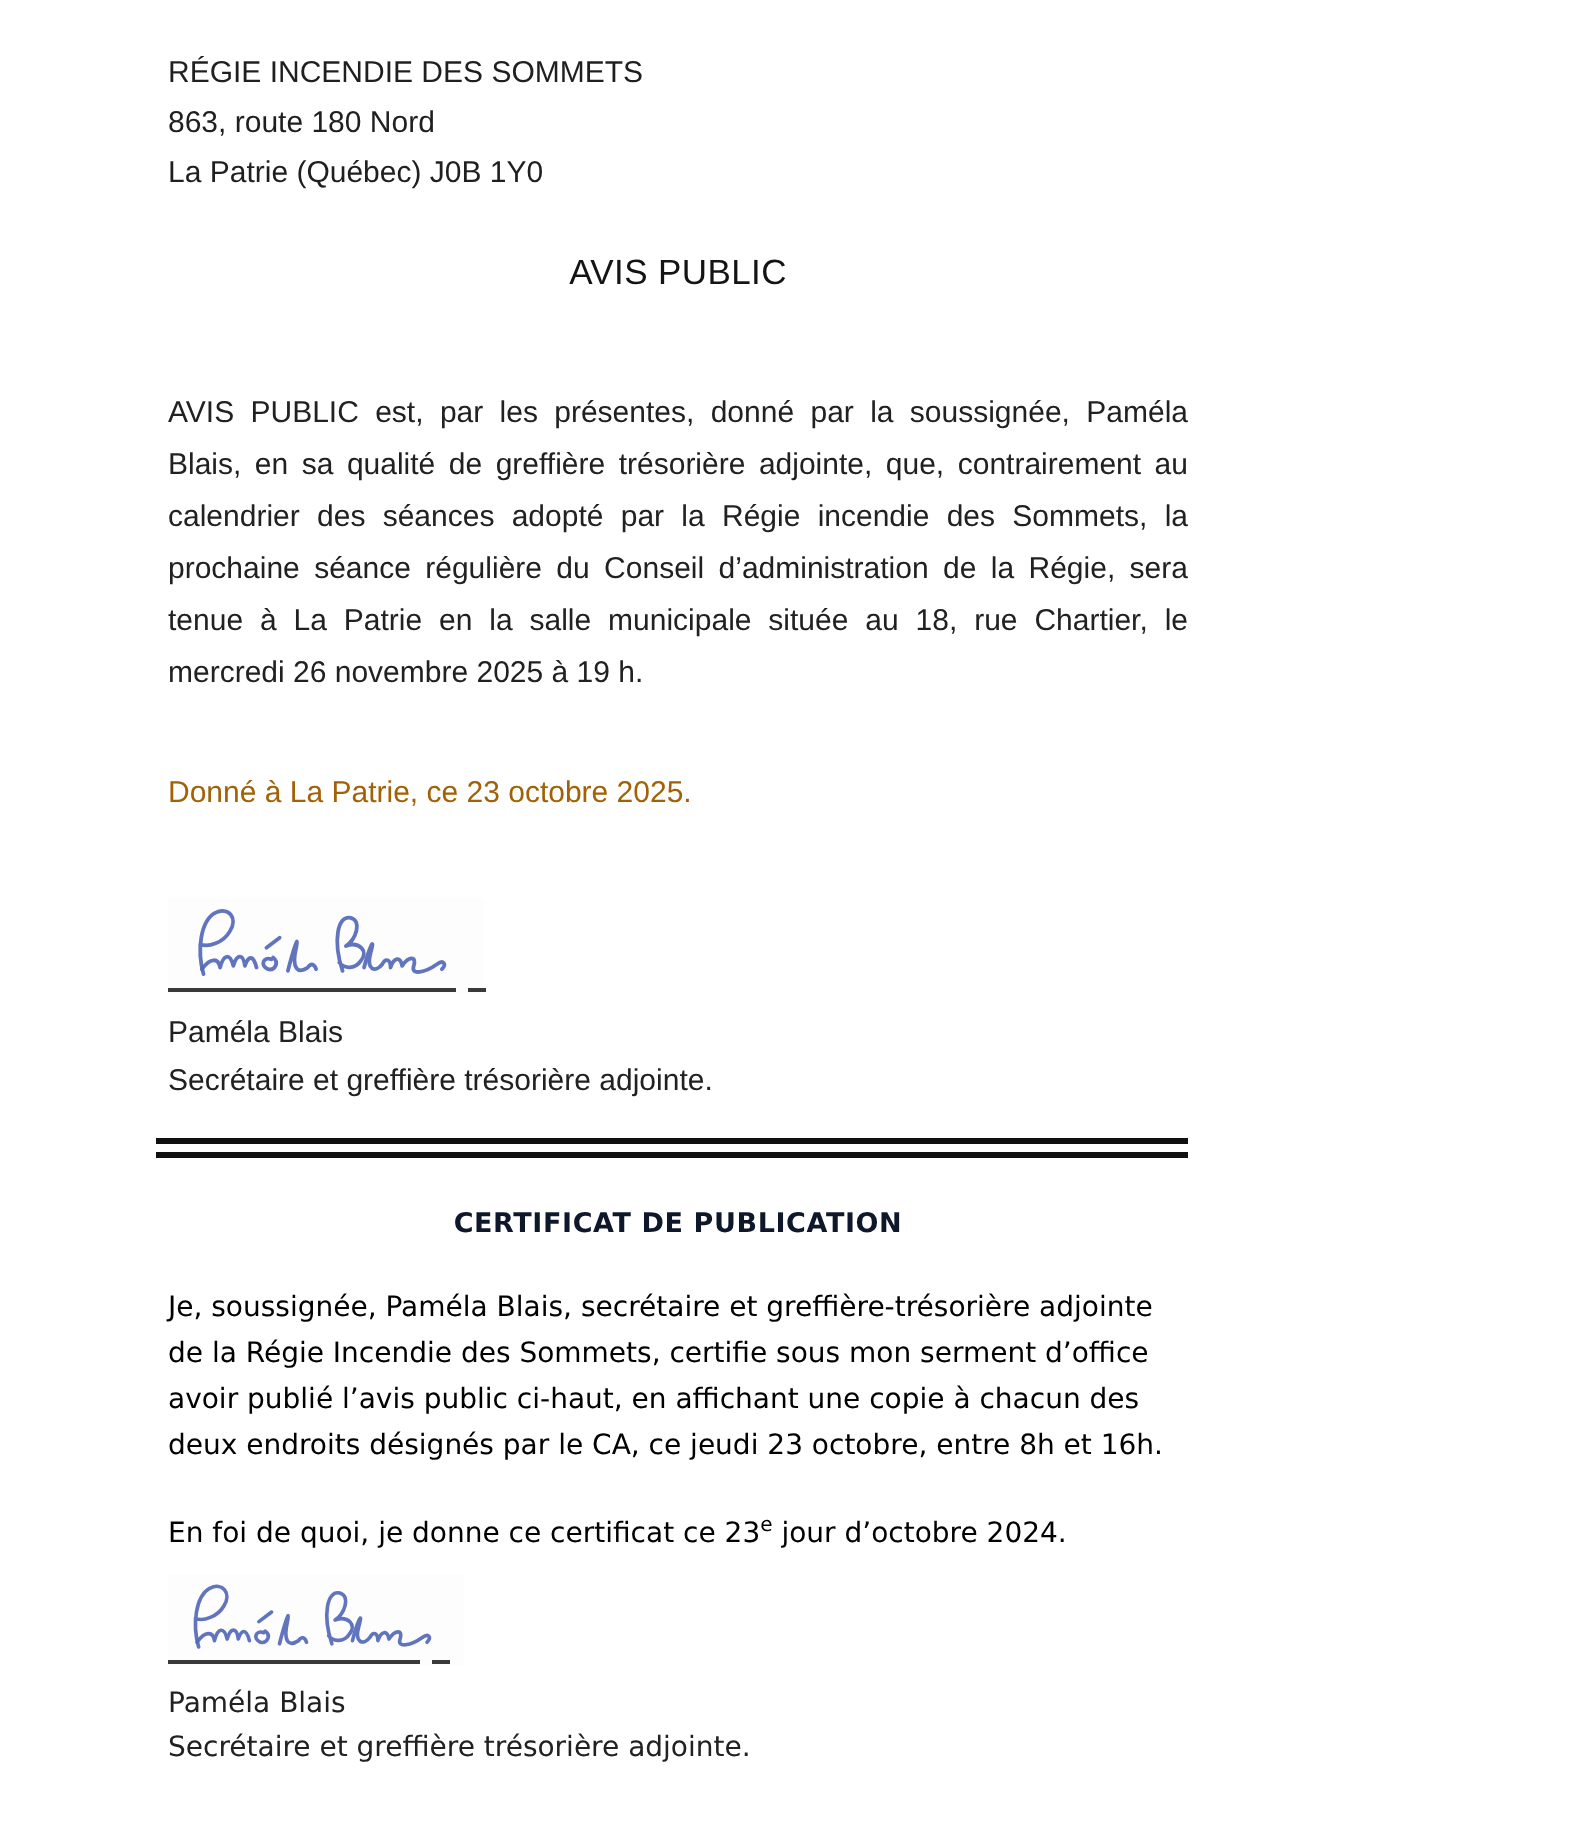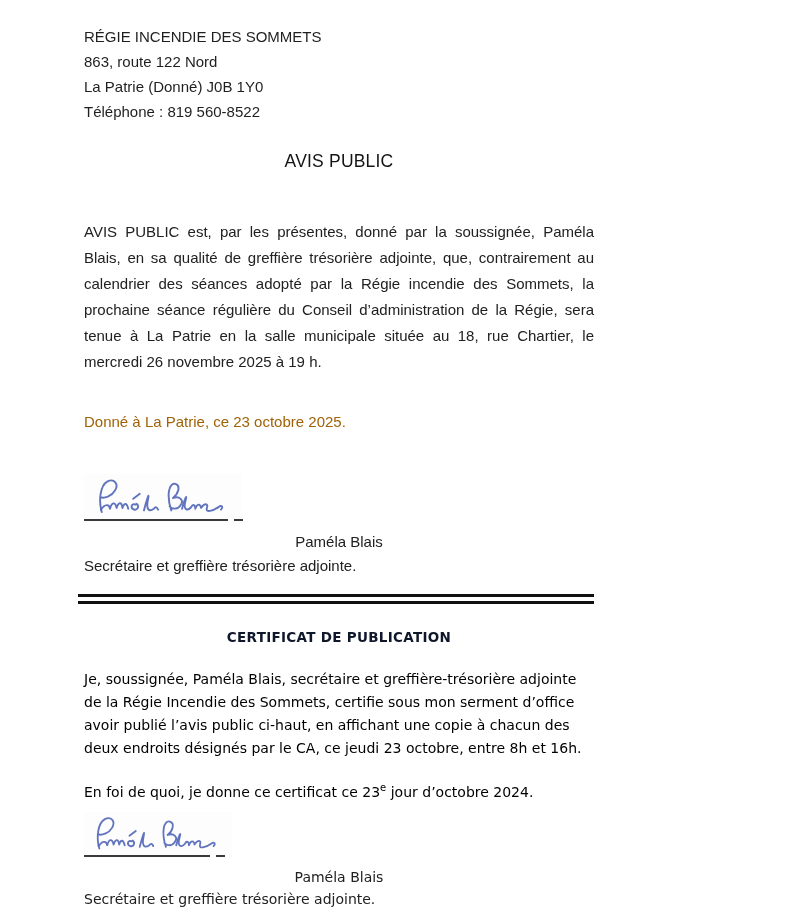--- a/index.html
+++ b/index.html
@@ -20,21 +20,21 @@
   
   .notice-body { margin-top:47px; font-size:15px; line-height:26px; text-align:justify; color:#212121; }
   .dateline { margin-top:38px; font-size:15px; color:#a16207; }
 
   
   .sig-block { margin-top:44px; }
   .sig-img { display:block; height:48px; width:158px; background:#fdfdfd; }
   .sig-rule { display:flex; gap:6px; margin-top:-3px; }
   .sig-rule .seg-long { width:144px; border-bottom:2px solid #3a3a3a; }
   .sig-rule .seg-short { width:9px; border-bottom:2px solid #3a3a3a; }
-  .sig-name { margin-top:9px; font-size:15px; line-height:24px; color:#212121;text-align:center; }
+  .sig-name { margin-top:9px; font-size:15px; line-height:24px; color:#212121; }
   .sig-role { font-size:15px; line-height:24px; color:#212121; }
 
   
   .divider { margin-top:16px; margin-left:-6px; width:calc(100% + 6px);
              height:4px; border-top:3px solid #101010; border-bottom:3px solid #101010; }
 
   
   .cert { font-family:"DejaVu Sans", sans-serif; color:#000; }
   .cert-heading { margin-top:25px; text-align:center; font-size:13.5px; font-weight:bold;
                   color:#1e4d63; letter-spacing:.3px; }
@@ -60,23 +60,22 @@
       <path d="M95,44 C89,26 92,10 100,12 C107,14 103,25 97,29 C105,26 111,32 106,38 C102,44 95,42 93,39"></path>
       <path d="M108,42 C111,30 115,22 112,33 C109,44 115,45 119,40 C121,36 124,37 124,42 C126,36 130,35 131,41 C135,35 140,35 138,41 C136,47 145,45 152,40 C156,37 158,40 155,43"></path>
     </g>
   </defs>
 </svg>
 
 <div class="page">
 
   <div>
     <div class="header-line">RÉGIE INCENDIE DES SOMMETS</div>
-    <div class="header-line">863, route 122 Nord</div>
-    <div class="header-line">La Patrie (Donné) J0B 1Y0</div>
-    <div class="header-line">Téléphone : 819 560-8522</div>
+    <div class="header-line">863, route 180 Nord</div>
+    <div class="header-line">La Patrie (Québec) J0B 1Y0</div>
   </div>
 
   <div class="doc-title">AVIS PUBLIC</div>
 
   <p class="notice-body" style="margin-bottom:0;">AVIS PUBLIC est, par les présentes, donné par la soussignée, Paméla Blais, en sa qualité de greffière trésorière adjointe, que, contrairement au calendrier des séances adopté par la Régie incendie des Sommets, la prochaine séance régulière du Conseil d’administration de la Régie, sera tenue à La Patrie en la salle municipale située au 18, rue Chartier, le mercredi 26 novembre 2025 à 19 h.</p>
 
   <div class="dateline">Donné à La Patrie, ce 23 octobre 2025.</div>
 
   <div class="sig-block">
     <svg class="sig-img" viewBox="0 0 170 58">

